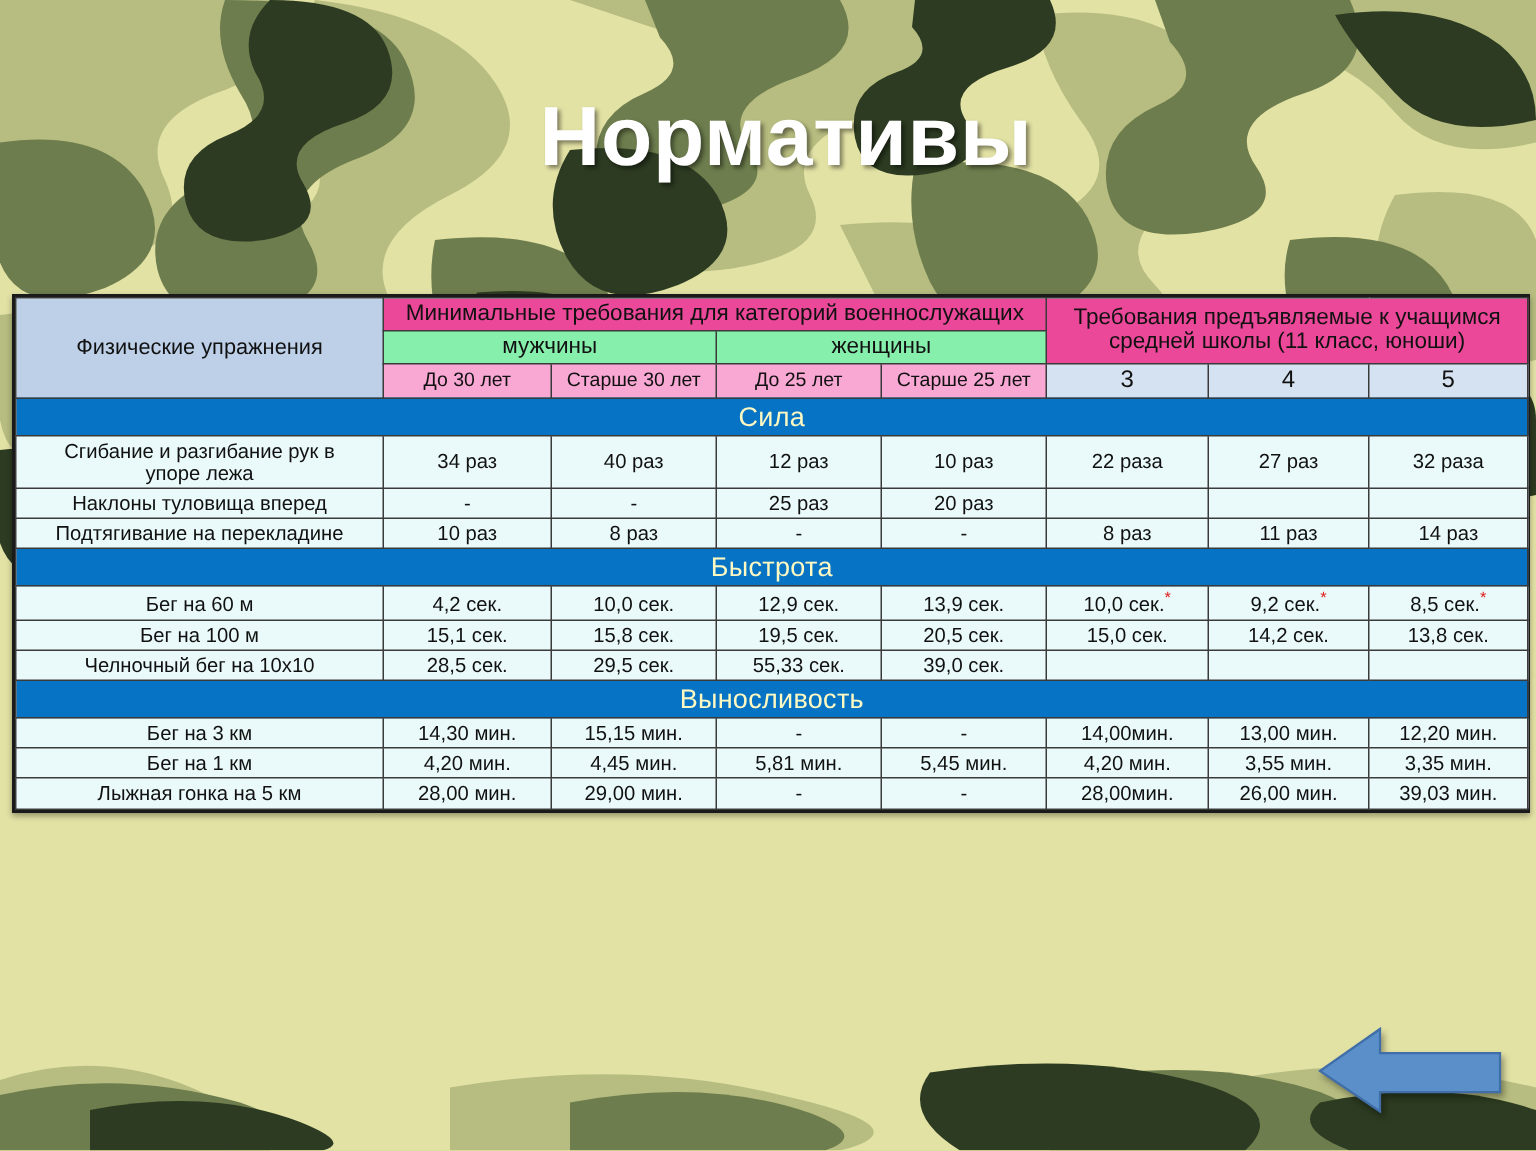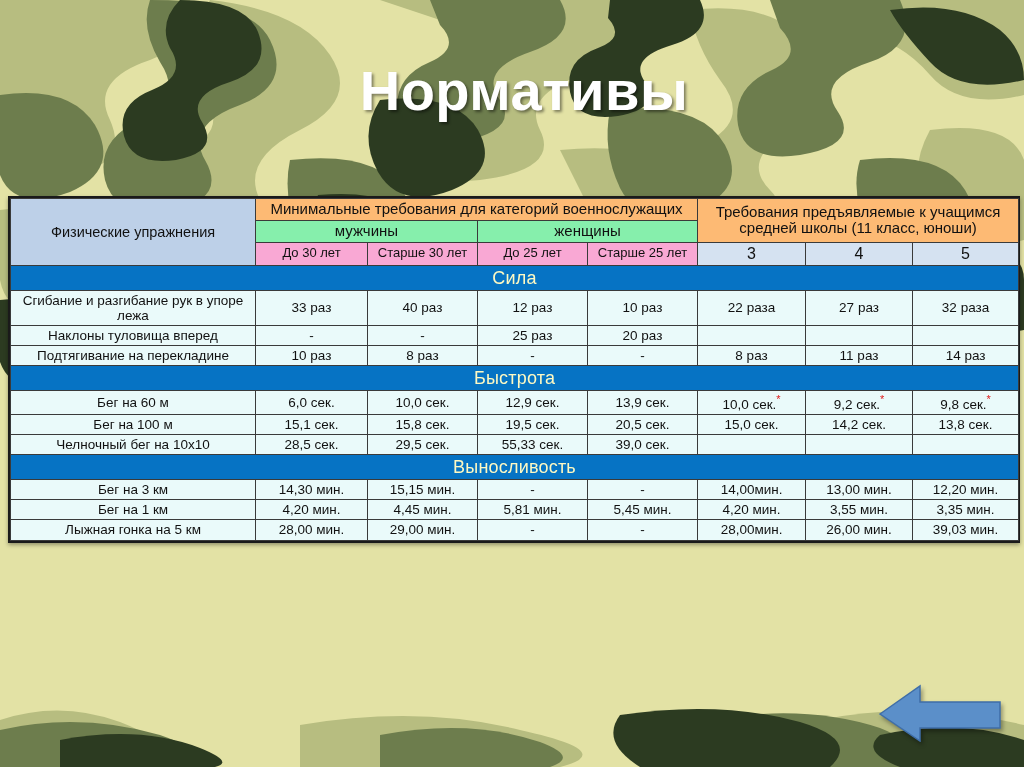--- a/index.html
+++ b/index.html
@@ -38,40 +38,40 @@
     font-size:13.5px;color:#111;
   }
   table.norm td,table.norm th{
     border:1px solid #3a3a3a;
     padding:2px 3px;
     text-align:center;vertical-align:middle;
     line-height:1.12;
     font-weight:normal;
   }
   
-  .hdr{background:#fdba74;}
+  .hdr{background:#ec4899;}
   .hdr-top{font-size:15px;}
   .hdr-sex{font-weight:bold;font-size:15px;background:#86efac;}
   .hdr-age{font-size:13px;background:#f9a8d4;}
   .hdr-grade{font-size:16px;font-weight:bold;background:#d5e2f1;}
   .hdr-first{font-size:14.5px;text-align:left;padding-left:6px;background:#bdd0e8;margin-top:37px;}
 
   
   .section-band td{
     background:#0673c4;color:#fef9c3;
     font-weight:bold;font-size:18px;
     text-align:center;
     padding:3px 0 4px;
     border-left:1px solid #0673c4;border-right:1px solid #0673c4;
     letter-spacing:.2px;
   }
 
   
   .row td{background:#eafafa;font-size:13.5px;}
-  .row td.label{text-align:center;padding:2px 0;}
+  .row td.label{text-align:center;padding:2px 20px;}
   .row td.blank{background:#eafafa;}
   .star{color:#e01b1b;font-size:11px;vertical-align:super;}
 
   
   col.c0{width:245px}
   col.c1{width:112px}
   col.c2{width:110px}
   col.c3{width:110px}
   col.c4{width:110px}
   col.c5{width:108px}
@@ -169,21 +169,21 @@
         <td class="hdr hdr-grade">4</td>
         <td class="hdr hdr-grade">5</td>
       </tr>
     </thead>
     <tbody id="tbody">
         <tr class="section-band">
           <td colspan="8">Сила</td>
         </tr>
         <tr class="row">
           <td class="label">Сгибание и разгибание рук в упоре лежа</td>
-          <td><span>33 раз</span></td>
+          <td><span>34 раз</span></td>
           <td><span>40 раз</span></td>
           <td><span>12 раз</span></td>
           <td><span>10 раз</span></td>
           <td><span>22 раза</span></td>
           <td><span>27 раз</span></td>
           <td><span>32 раза</span></td>
         </tr>
         <tr class="row">
           <td class="label">Наклоны туловища вперед</td>
           <td><span>-</span></td>
@@ -202,27 +202,27 @@
           <td><span>-</span></td>
           <td><span>8 раз</span></td>
           <td><span>11 раз</span></td>
           <td><span>14 раз</span></td>
         </tr>
         <tr class="section-band">
           <td colspan="8">Быстрота</td>
         </tr>
         <tr class="row">
           <td class="label">Бег на 60 м</td>
-          <td><span>6,0 сек.</span></td>
+          <td><span>4,2 сек.</span></td>
           <td><span>10,0 сек.</span></td>
           <td><span>12,9 сек.</span></td>
           <td><span>13,9 сек.</span></td>
           <td><span>10,0 сек.</span><span class="star">*</span></td>
           <td><span>9,2 сек.</span><span class="star">*</span></td>
-          <td><span>9,8 сек.</span><span class="star">*</span></td>
+          <td><span>8,5 сек.</span><span class="star">*</span></td>
         </tr>
         <tr class="row">
           <td class="label">Бег на 100 м</td>
           <td><span>15,1 сек.</span></td>
           <td><span>15,8 сек.</span></td>
           <td><span>19,5 сек.</span></td>
           <td><span>20,5 сек.</span></td>
           <td><span>15,0 сек.</span></td>
           <td><span>14,2 сек.</span></td>
           <td><span>13,8 сек.</span></td>

